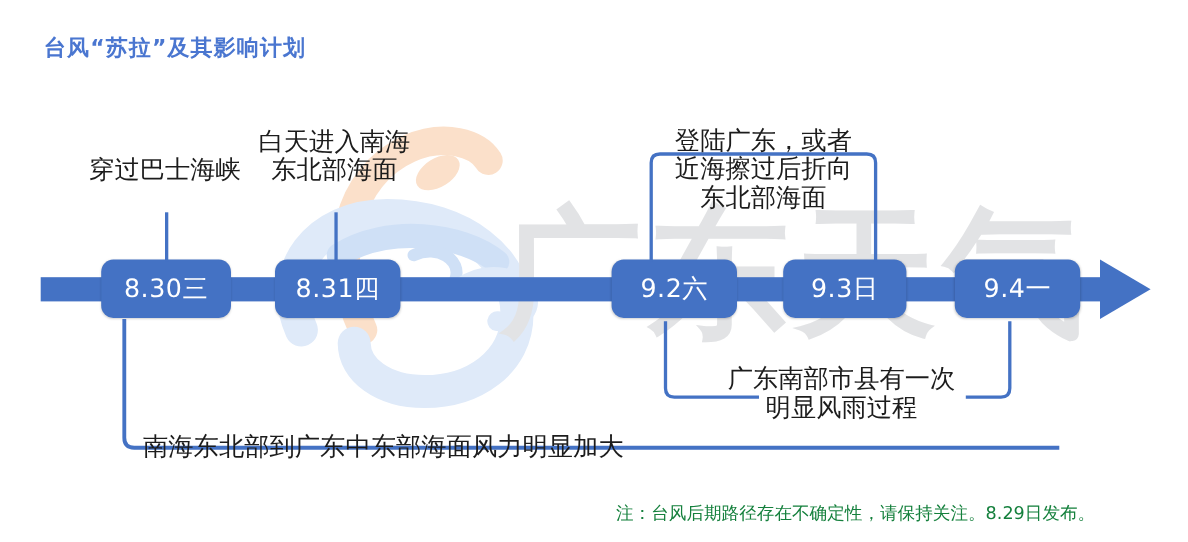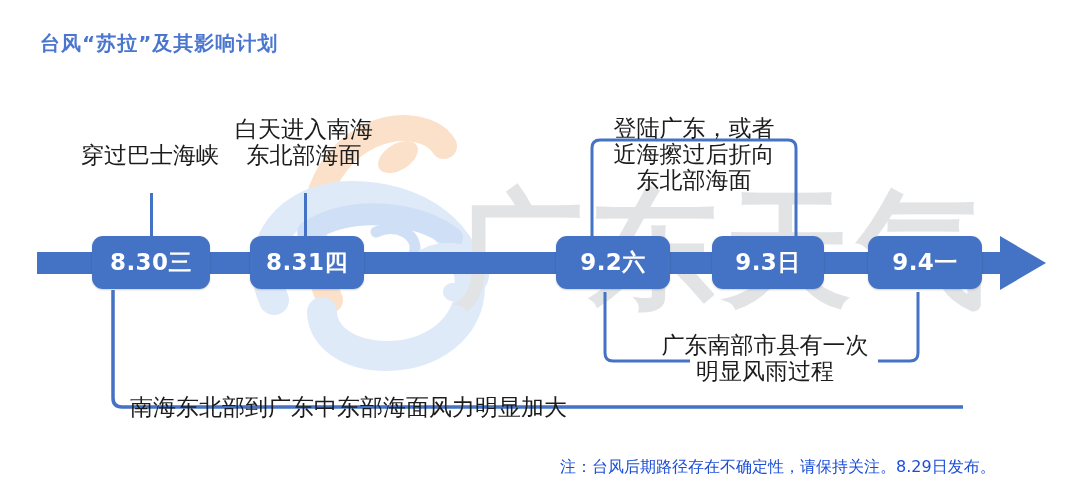--- a/index.html
+++ b/index.html
@@ -82,21 +82,21 @@
     border-left: 46px solid #4472c4;
   }
   .tl-box {
     position: absolute;
     top: 236px;
     height: 53px;
     background: #4472c4;
     border-radius: 11px;
     color: #ffffff;
     font-size: 23px;
-    font-weight: bold;
+    font-weight: normal;
     display: flex;
     align-items: center;
     justify-content: center;
     box-shadow: 0 1px 2px rgba(0,0,0,0.18);
     letter-spacing: 0.5px;
     font-family: "DejaVu Sans", "Liberation Sans", sans-serif;
   }
 
   
   .anno {
@@ -127,21 +127,21 @@
     z-index: 3;
     pointer-events: none;
   }
 
   
   #footnote {
     position: absolute;
     left: 560px;
     top: 457px;
     font-size: 16px;
-    color: #1d4ed8;
+    color: #15803d;
     white-space: nowrap;
     z-index: 5;
     font-family: "DejaVu Sans", "Liberation Sans", sans-serif;
   }
 </style>
 </head>
 <body>
 
 <div id="stage">
 

